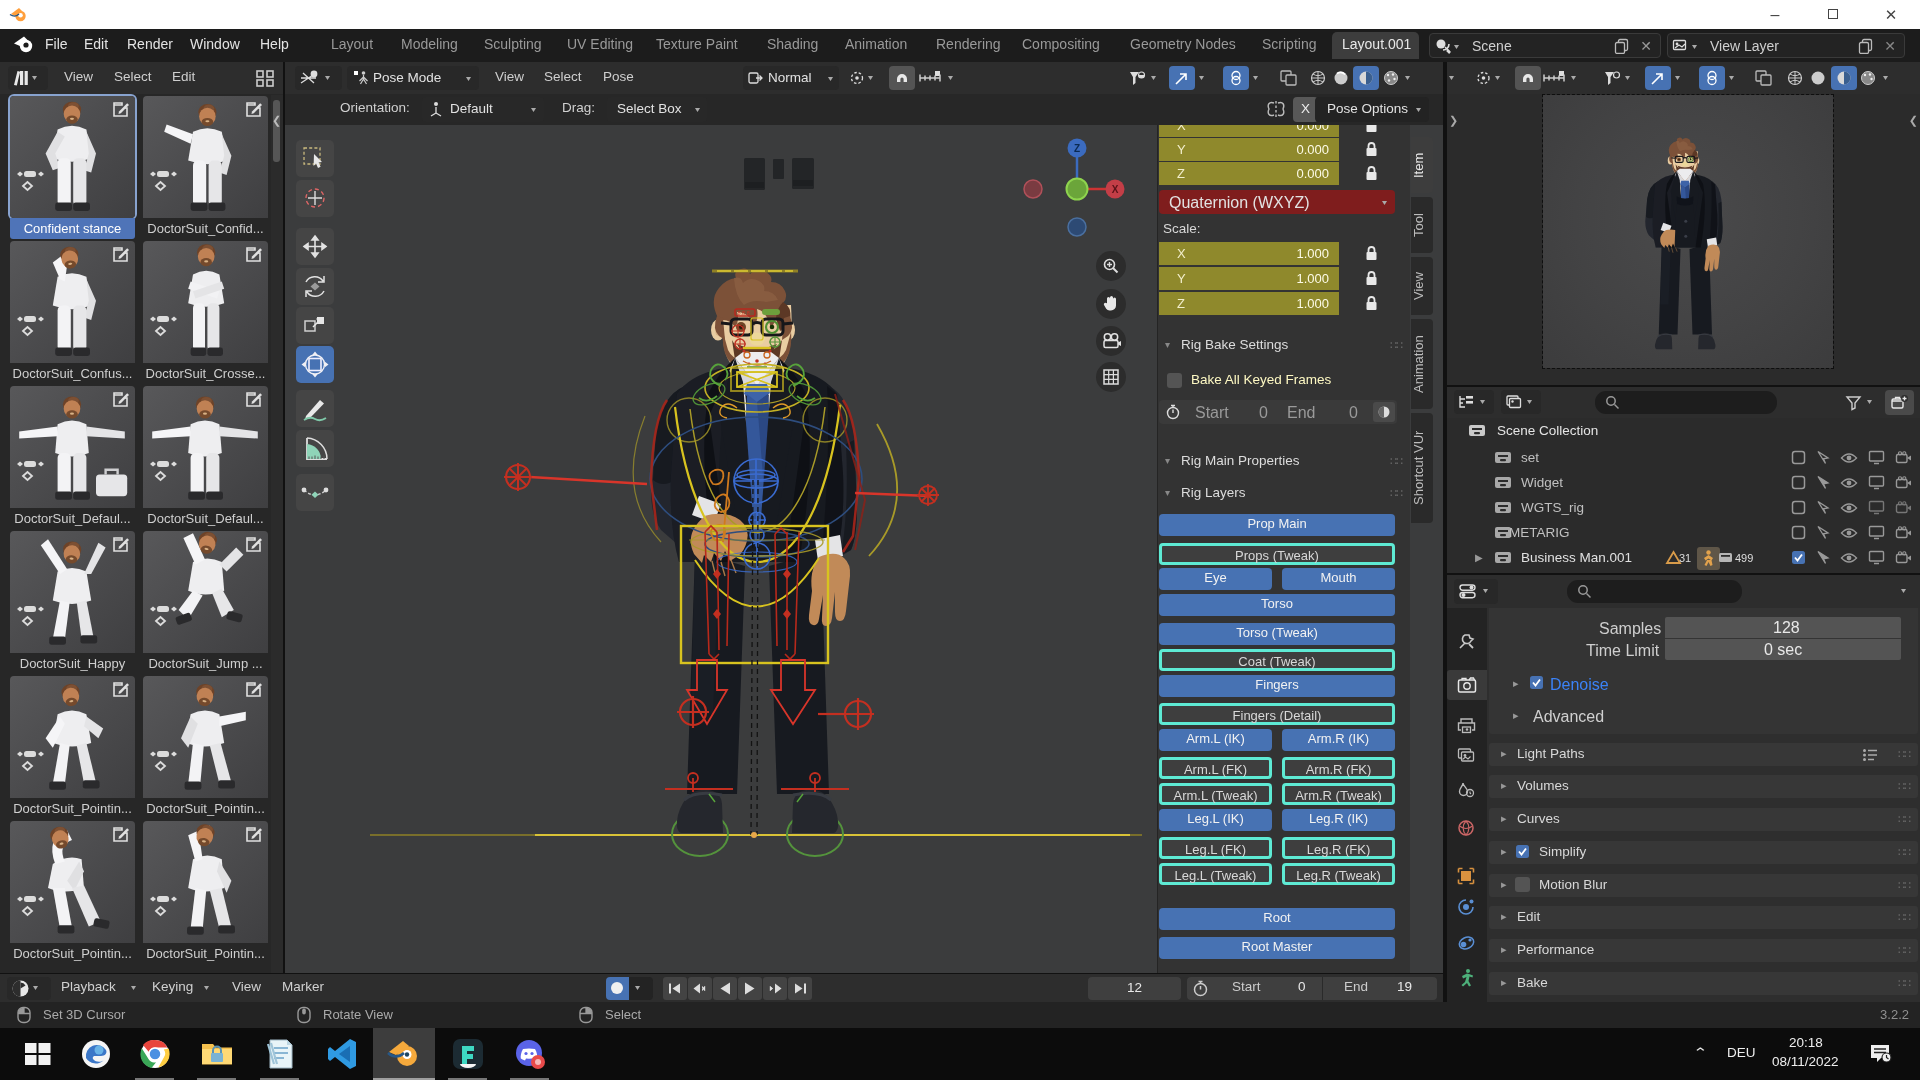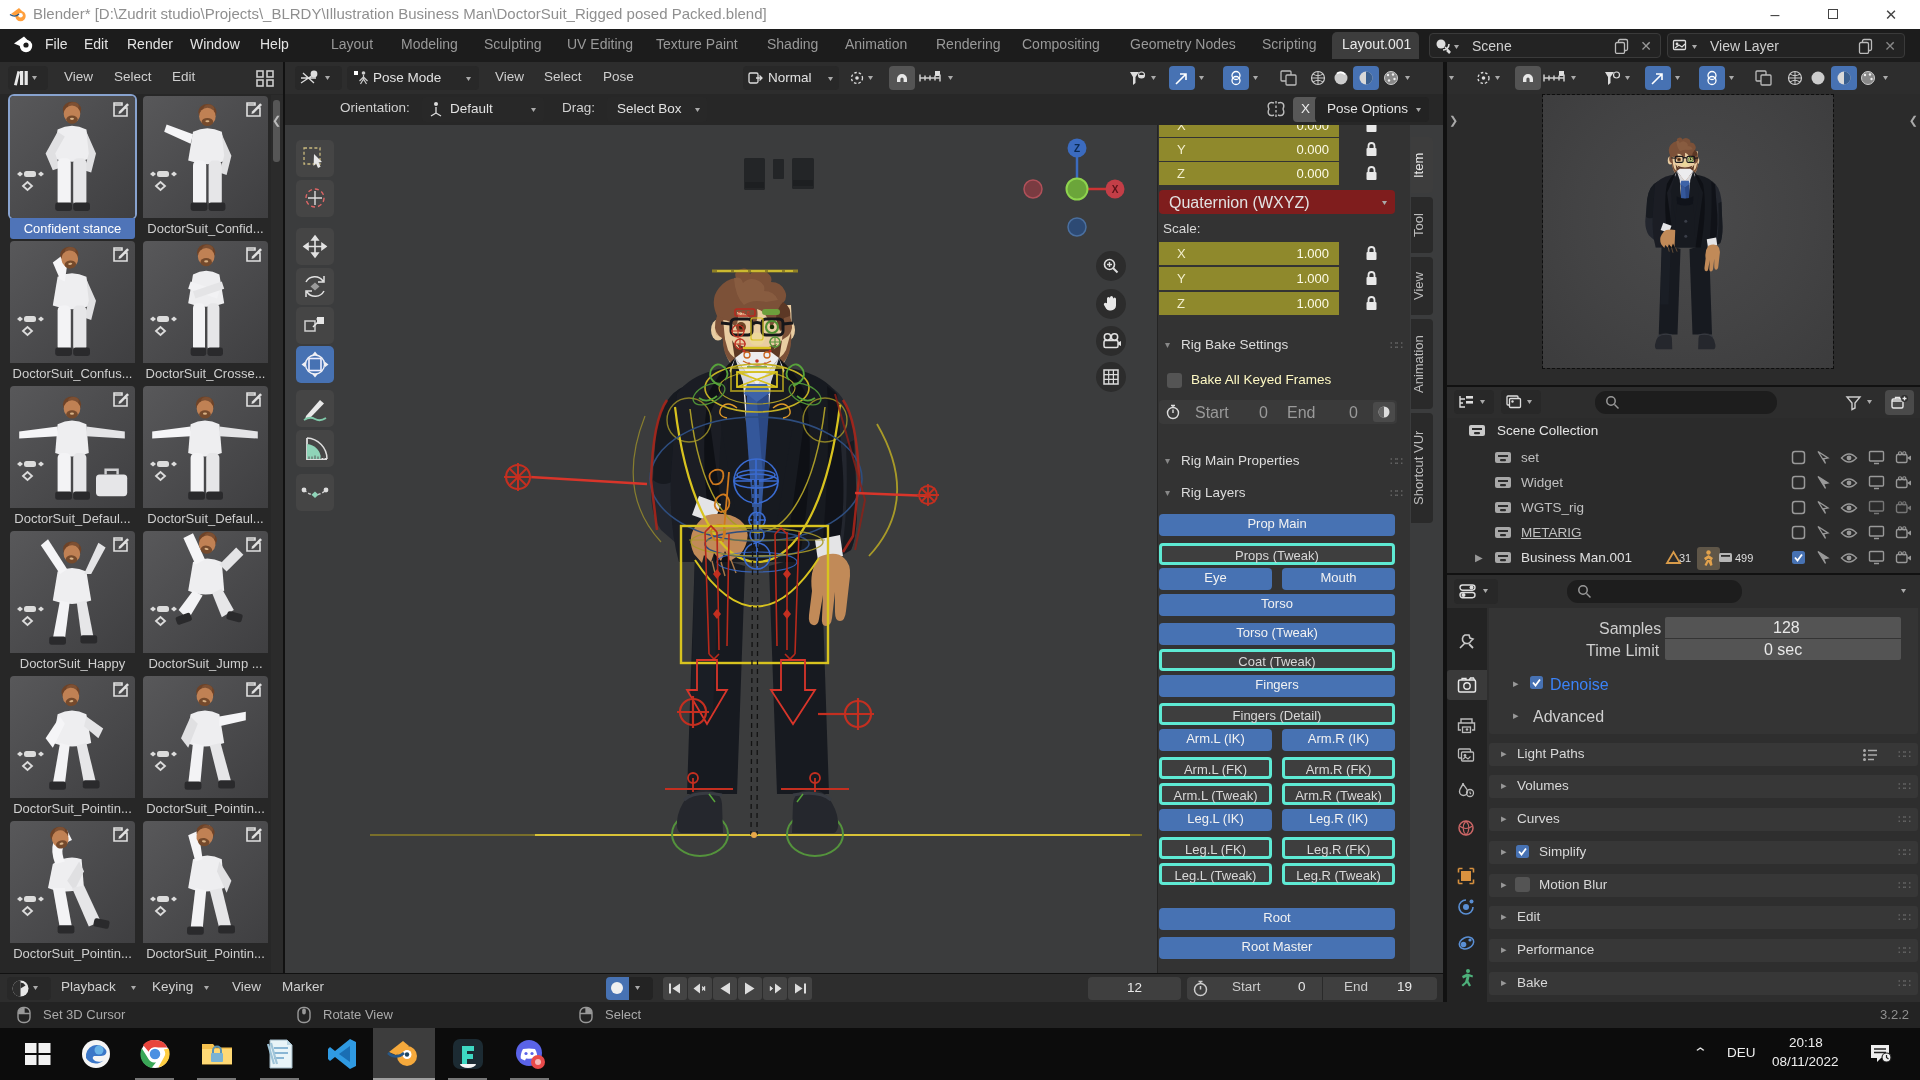--- a/index.html
+++ b/index.html
@@ -70,21 +70,20 @@
 <body>
 <div id="root">
 
 <div id="titlebar" class="abs">
   <svg class="abs" style="left:9px;top:5px" width="20" height="20" viewBox="0 0 20 20">
     <circle cx="11.5" cy="11" r="5.2" fill="#ff9f3c"></circle>
     <circle cx="11.5" cy="10.2" r="2.3" fill="#fff"></circle>
     <path d="M2 9 L10 3 L13 6 L6 11 Z" fill="#ff9f3c"></path>
     <path d="M1 9.5 Q6 13 10 9" stroke="#265787" stroke-width="1.4" fill="none"></path>
   </svg>
-  <span class="ttxt">Blender* [D:\Zudrit studio\Projects\_BLRDY\Illustration Business Man\DoctorSuit_Rigged posed Packed.blend]</span>
   <div class="wbtn" style="right:116px;font-size:16px;color:#444;">–</div>
   <div class="wbtn" style="right:58px;"><span style="display:inline-block;width:10px;height:10px;border:1.2px solid #444;margin-top:9px;"></span></div>
   <div class="wbtn" style="right:0px;font-size:15px;color:#444;">✕</div>
 </div>
 
 <div id="topbar" class="abs">
   <svg class="abs" style="left:12px;top:5px" width="24" height="22" viewBox="0 0 24 22">
     <circle cx="14" cy="12" r="6.2" fill="#fff"></circle>
     <circle cx="14" cy="11" r="2.6" fill="#1c1c1c"></circle>
     <path d="M2 9.5 L12 2.5 L16 6.5 L8 12 Z" fill="#fff"></path>
@@ -1265,21 +1264,21 @@
                 <circle cx="5" cy="2.3" r="1.6" fill="none" stroke="#777" stroke-width="1.1"></circle>
                 <circle cx="9.3" cy="2.3" r="1.6" fill="none" stroke="#777" stroke-width="1.1"></circle>
               </svg></span></span>
         </div>
         <div class="orow" style="top:134px;">
           <span class="abs" style="left:46px;top:3px;"><svg width="20" height="17" viewBox="0 0 20 17">
               <rect x="2" y="3" width="16" height="11" rx="2" fill="#a8a8a8"></rect>
               <rect x="5" y="6" width="10" height="2" fill="#2b2b2b"></rect>
               <rect x="7" y="10" width="6" height="2.2" fill="#2b2b2b" rx="1"></rect>
             </svg></span>
-          <span class="abs" style="left:74px;top:4px;color:#c0c0c0;text-decoration:underline;">METARIG</span>
+          <span class="abs" style="left:62px;top:4px;color:#c0c0c0;">METARIG</span>
     <span class="abs" style="right:8px;top:4px;"><span style="display:inline-block;margin-left:10px;vertical-align:middle;"><svg width="15" height="15" viewBox="0 0 15 15">
                 <rect x="1.5" y="1.5" width="12" height="12" rx="2.5" fill="none" stroke="#999" stroke-width="1.5"></rect>
               </svg></span><span style="display:inline-block;margin-left:10px;vertical-align:middle;"><svg width="14" height="15" viewBox="0 0 14 15">
                 <path d="M2 1.5 L12 8 L7.5 8.8 L9.5 13.5 2 1.5 Z" fill="none" stroke="#999" stroke-width="1.3"></path>
               </svg></span><span style="display:inline-block;margin-left:10px;vertical-align:middle;"><svg width="18" height="14" viewBox="0 0 18 14">
                 <path d="M1.5 7 Q9 -1 16.5 7 Q9 15 1.5 7 Z" fill="none" stroke="#999" stroke-width="1.4"></path>
                 <circle cx="9" cy="7" r="2.4" fill="#999"></circle>
               </svg></span><span style="display:inline-block;margin-left:10px;vertical-align:middle;"><svg width="17" height="15" viewBox="0 0 17 15">
                 <rect x="1.5" y="1.5" width="14" height="9.5" rx="1" fill="none" stroke="#999" stroke-width="1.4"></rect>
                 <path d="M6 13.5 h5" stroke="#999" stroke-width="1.5"></path>

